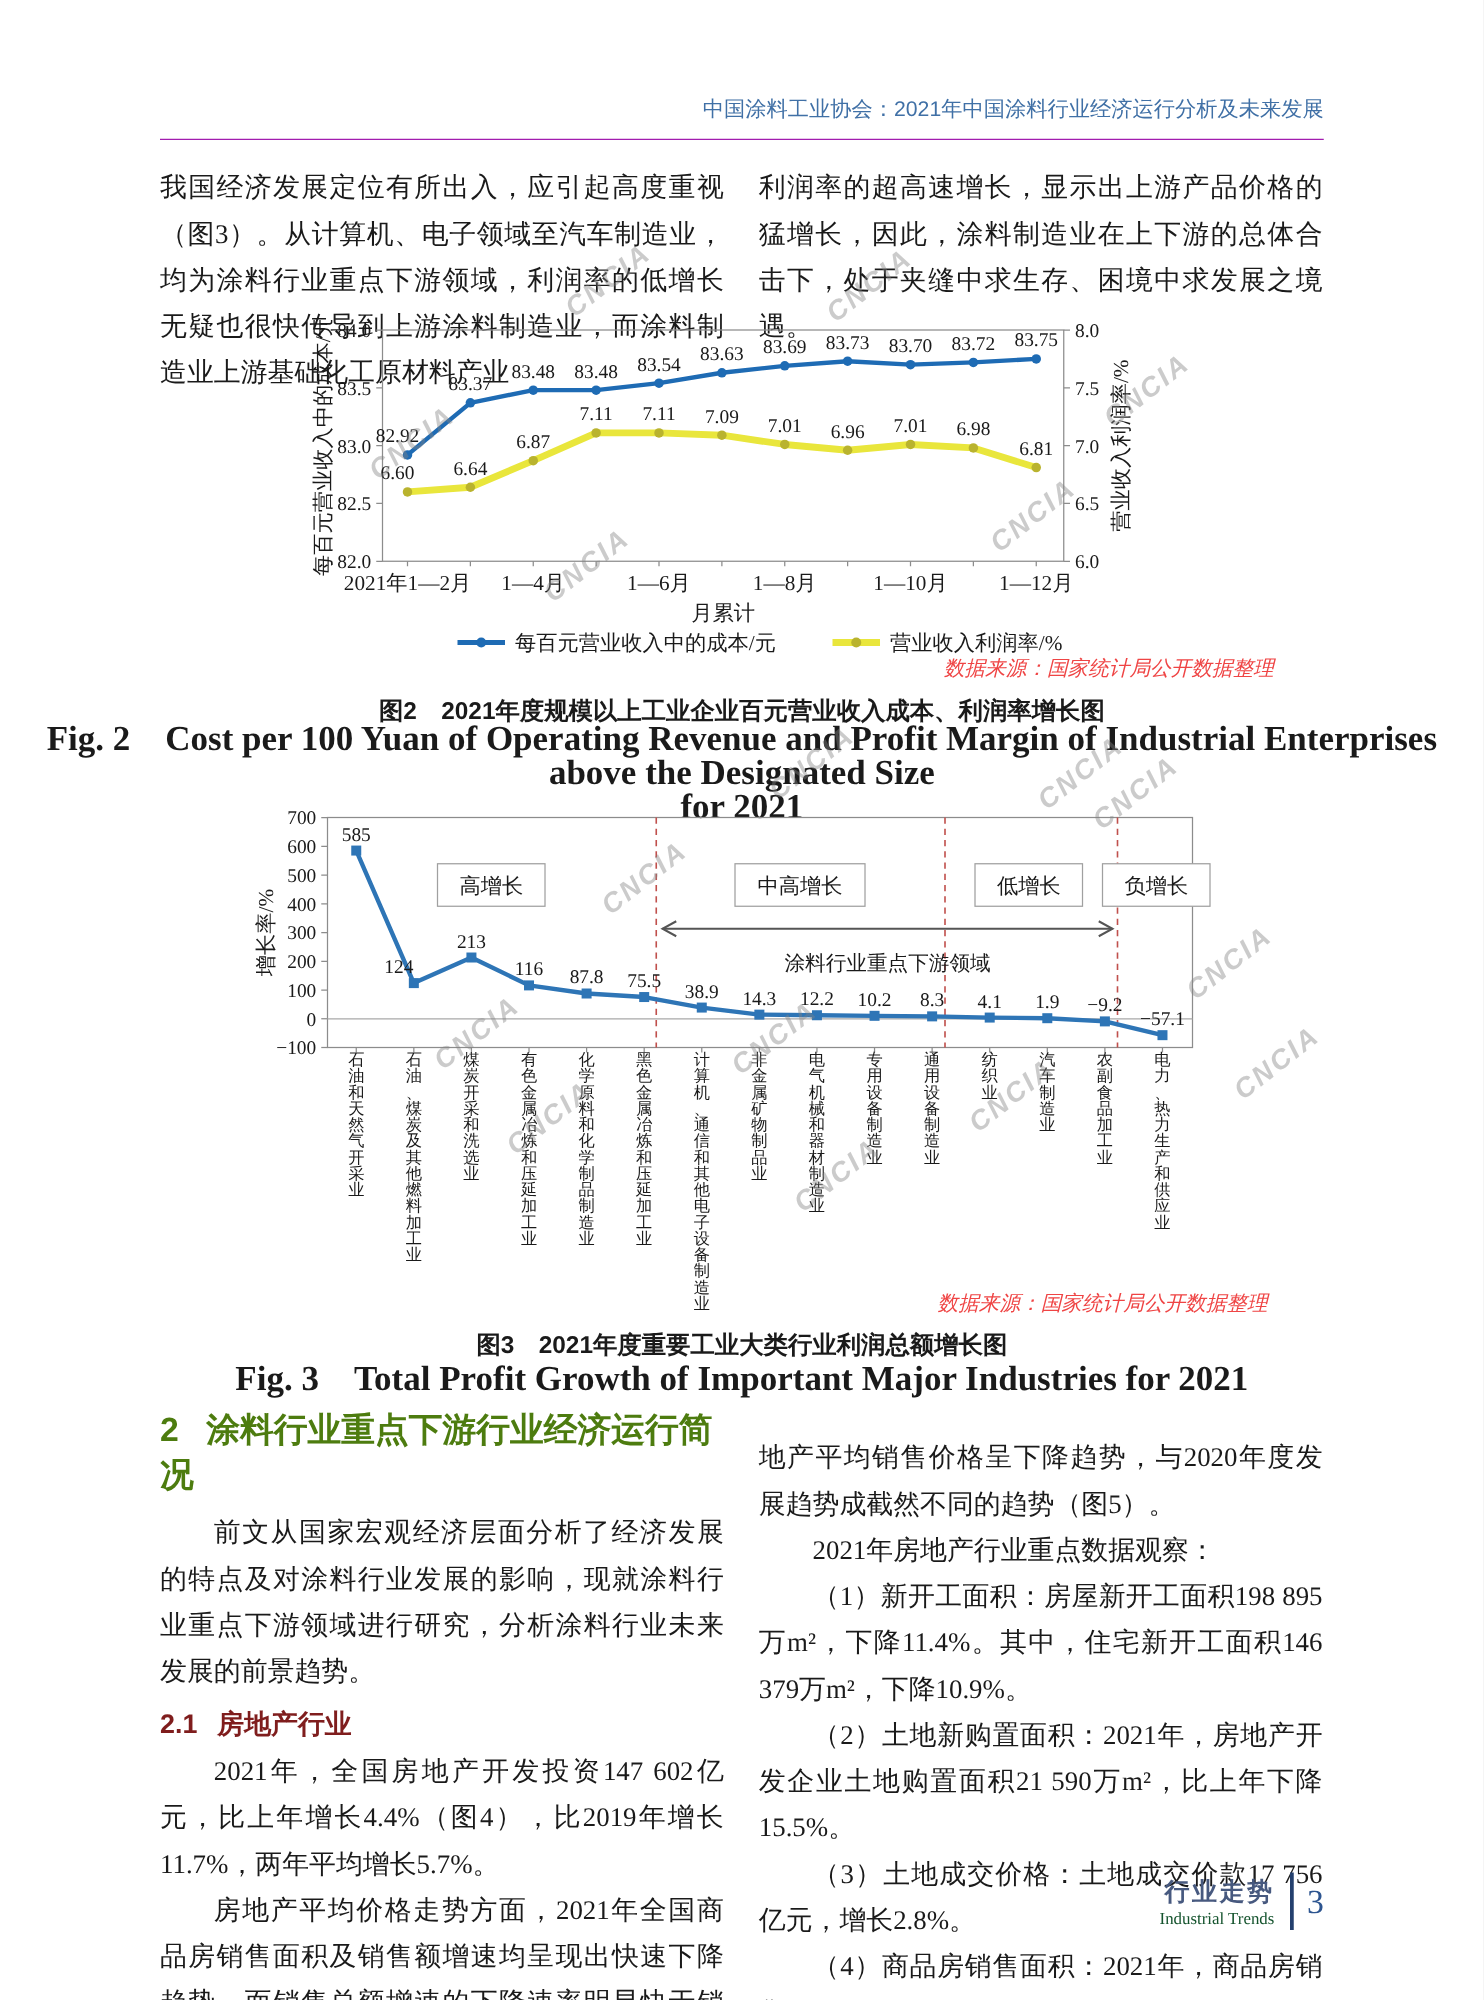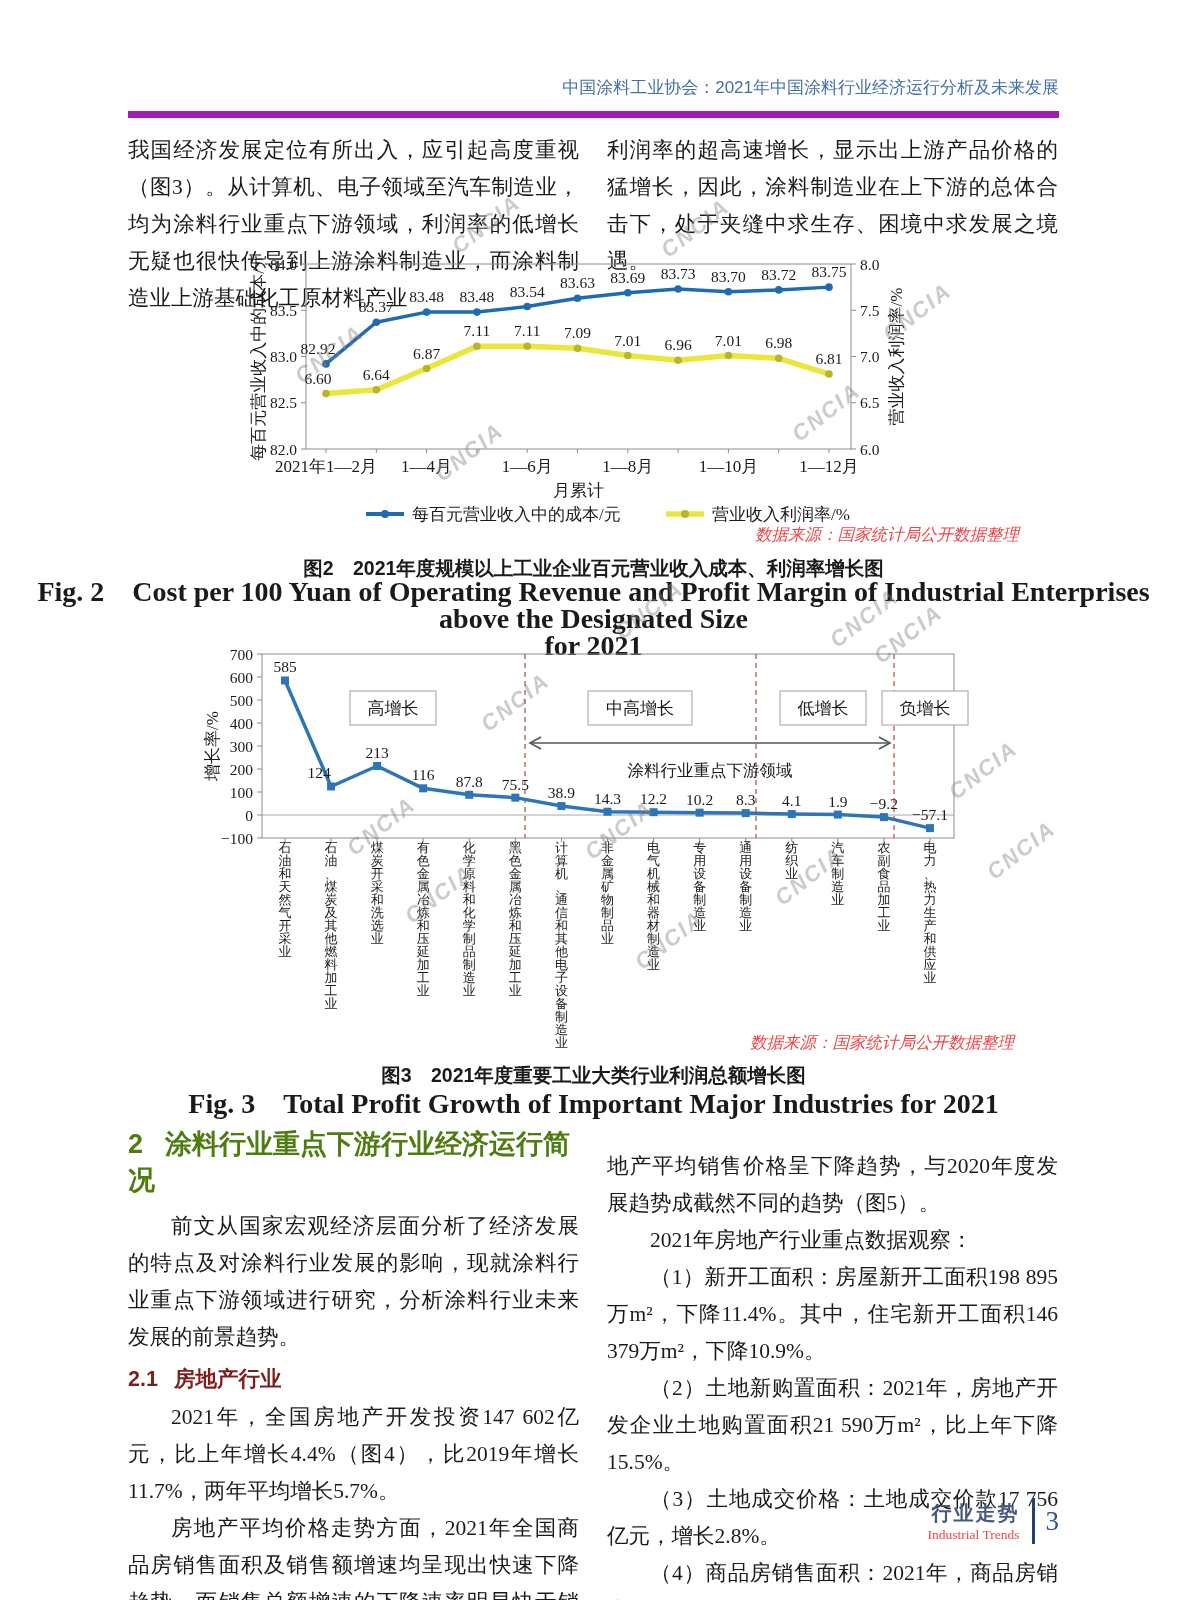--- a/index.html
+++ b/index.html
@@ -2,21 +2,21 @@
 <html><head>
 <meta charset="utf-8">
 <style>
   html,body{margin:0;padding:0;background:#e8e8e8;}
   .page{position:relative;width:1187px;height:1600px;background:#ffffff;margin:0 auto;
         font-family:"Liberation Serif",serif;color:#1a1a1a;overflow:hidden;}
   .abs{position:absolute;}
   
   .header{left:128px;top:76px;width:931px;text-align:right;
           font-family:"Liberation Sans",sans-serif;font-size:17px;color:#4070a6;
-          padding-bottom:12px;border-bottom:7px solid #a21caf;}
+          padding-bottom:12px;border-bottom:1px solid #a21caf;}
   
   .two-col{display:flex;gap:28px;}
   .col{width:451px;}
   .para{font-size:21.5px;line-height:1.72;text-align:justify;margin:0;}
   .indent{text-indent:2em;}
   
   .src{width:931px;left:128px;text-align:right;font-style:italic;
        color:#ef4444;font-size:16.5px;}
   
   .cap-zh{left:0;width:1187px;text-align:center;font-family:"Liberation Sans",sans-serif;
@@ -26,21 +26,21 @@
   .sec-title{color:#4d7c0f;font-family:"Liberation Sans",sans-serif;font-weight:bold;
              font-size:27px;margin:0 0 10px 0;}
   .sec-num{margin-right:22px;}
   .sub-title{color:#7f1d1d;font-family:"Liberation Sans",sans-serif;font-weight:bold;
              font-size:21.5px;margin:8px 0 6px 0;}
   .sub-num{margin-right:16px;}
   
   .footer{left:128px;top:1498px;width:931px;display:flex;justify-content:flex-end;align-items:center;}
   .f-text{text-align:right;margin-right:12px;}
   .f-zh{color:#47597f;font-weight:bold;font-size:20px;font-family:"Liberation Sans",sans-serif;letter-spacing:2px;}
-  .f-en{color:#ef4444;font-size:13.5px;}
+  .f-en{color:#14532d;font-size:13.5px;}
   .f-bar{width:3px;height:46px;background:#24406e;}
   .f-num{color:#2d5590;font-size:27px;margin-left:11px;}
   
   .wm{position:absolute;font-family:"Liberation Sans",sans-serif;font-weight:bold;font-style:italic;
       font-size:22px;letter-spacing:2px;color:rgba(130,130,130,0.42);
       transform:rotate(-38deg);transform-origin:left center;pointer-events:none;}
   
   svg text{fill:#1a1a1a;}
   .tick{font:15.5px "Liberation Serif",serif;}
   .dlab{font:15.5px "Liberation Serif",serif;}

